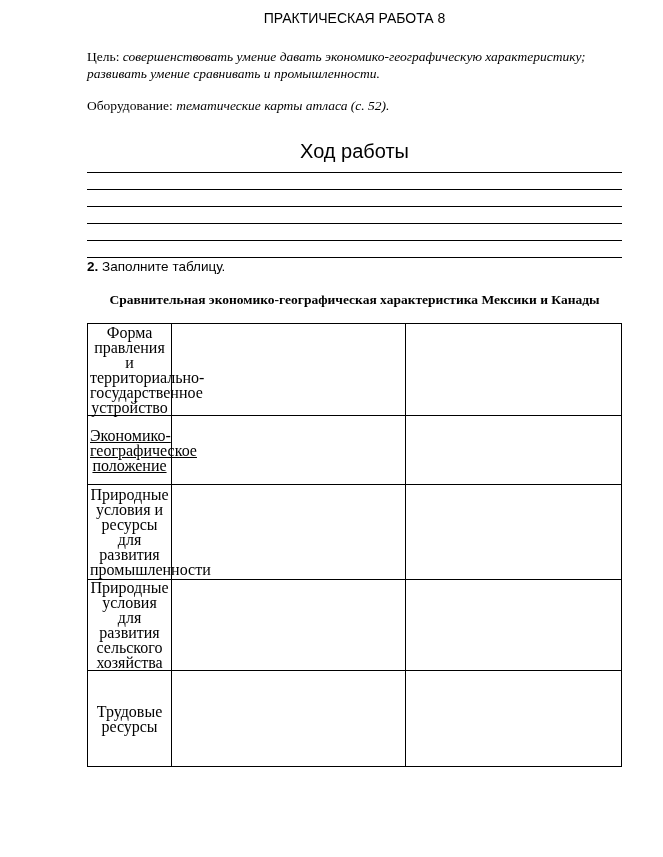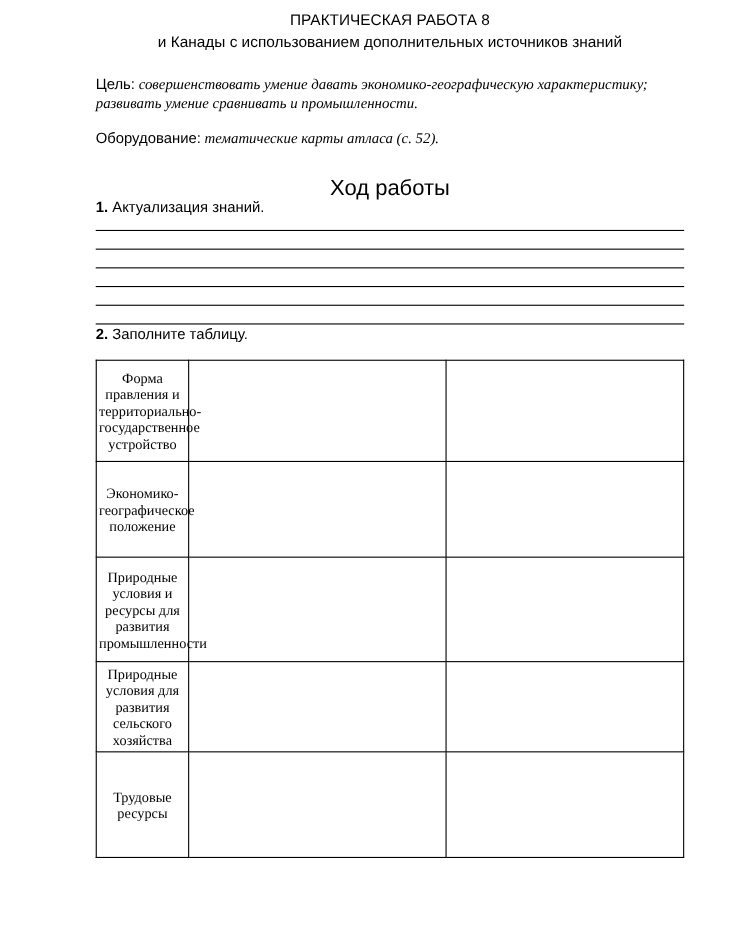--- a/index.html
+++ b/index.html
@@ -25,21 +25,21 @@
     font-family: "Liberation Sans", sans-serif;
     font-size: 14px;
     line-height: 20px;
   }
   .goal {
     margin: 20px 0 0 0;
     font-size: 13.5px;
     line-height: 17px;
   }
   .goal .label, .equipment .label {
-    font-family: Liberation Sans, sans-serif;
+    font-family: Liberation Serif, serif;
     font-style: normal;
   }
   .goal .italic, .equipment .italic {
     font-family: "Liberation Serif", serif;
     font-style: italic;
   }
   .equipment {
     margin: 15px 0 0 0;
     font-size: 13.5px;
     line-height: 17px;
@@ -95,67 +95,65 @@
   table.comparison th {
     font-family: "Liberation Sans", sans-serif;
     font-weight: normal;
     font-size: 12px;
     height: 17px;
     text-align: center;
     vertical-align: middle;
   }
   td.param {
     font-family: "Liberation Serif", serif;
-    font-size: 13px;
+    font-size: 16px;
     line-height: 15px;
     text-align: center;
     vertical-align: middle;
   }
   col.c1 { width: 84px; }
   col.c2 { width: 234px; }
   tr.r1 td { height: 92px; }
-  tr.r2 td { height: 87px; }
+  tr.r2 td { height: 69px; text-decoration: underline; }
   tr.r3 td { height: 95px; }
   tr.r4 td { height: 82px; }
   tr.r5 td { height: 96px; }
 </style>
 </head>
 <body>
 
 <div class="content">
 
   <div class="doc-title">
     <div>ПРАКТИЧЕСКАЯ РАБОТА 8</div>
-    <div>и Канады с использованием дополнительных источников знаний</div>
   </div>
 
   <p class="goal"><span class="label">Цель:</span>
     <span class="italic">совершенствовать умение давать экономико-географическую характеристику; развивать умение сравнивать и промышленности.</span></p>
 
   <p class="equipment"><span class="label">Оборудование:</span>
     <span class="italic">тематические карты атласа (с. 52).</span></p>
 
   <div class="procedure-heading">Ход работы</div>
 
-  <p class="step"><span class="num">1.</span>
-    <span>Актуализация знаний.</span></p>
 
 
   <div class="answer-lines">
     <div class="answer-line"></div>
     <div class="answer-line"></div>
     <div class="answer-line"></div>
     <div class="answer-line"></div>
     <div class="answer-line"></div>
     <div class="answer-line"></div>
   </div>
 
   <p class="step step2"><span class="num">2.</span>
     <span>Заполните таблицу.</span></p>
 
+  <div class="table-title">Сравнительная экономико-географическая характеристика Мексики и Канады</div>
 
   <table class="comparison">
     <colgroup>
         <col class="c1">
         <col class="c2">
         <col class="c3">
       </colgroup>
     <tbody>
     <tr class="r1">
       <td class="param">Форма правления и территориально-государственное устройство</td>

